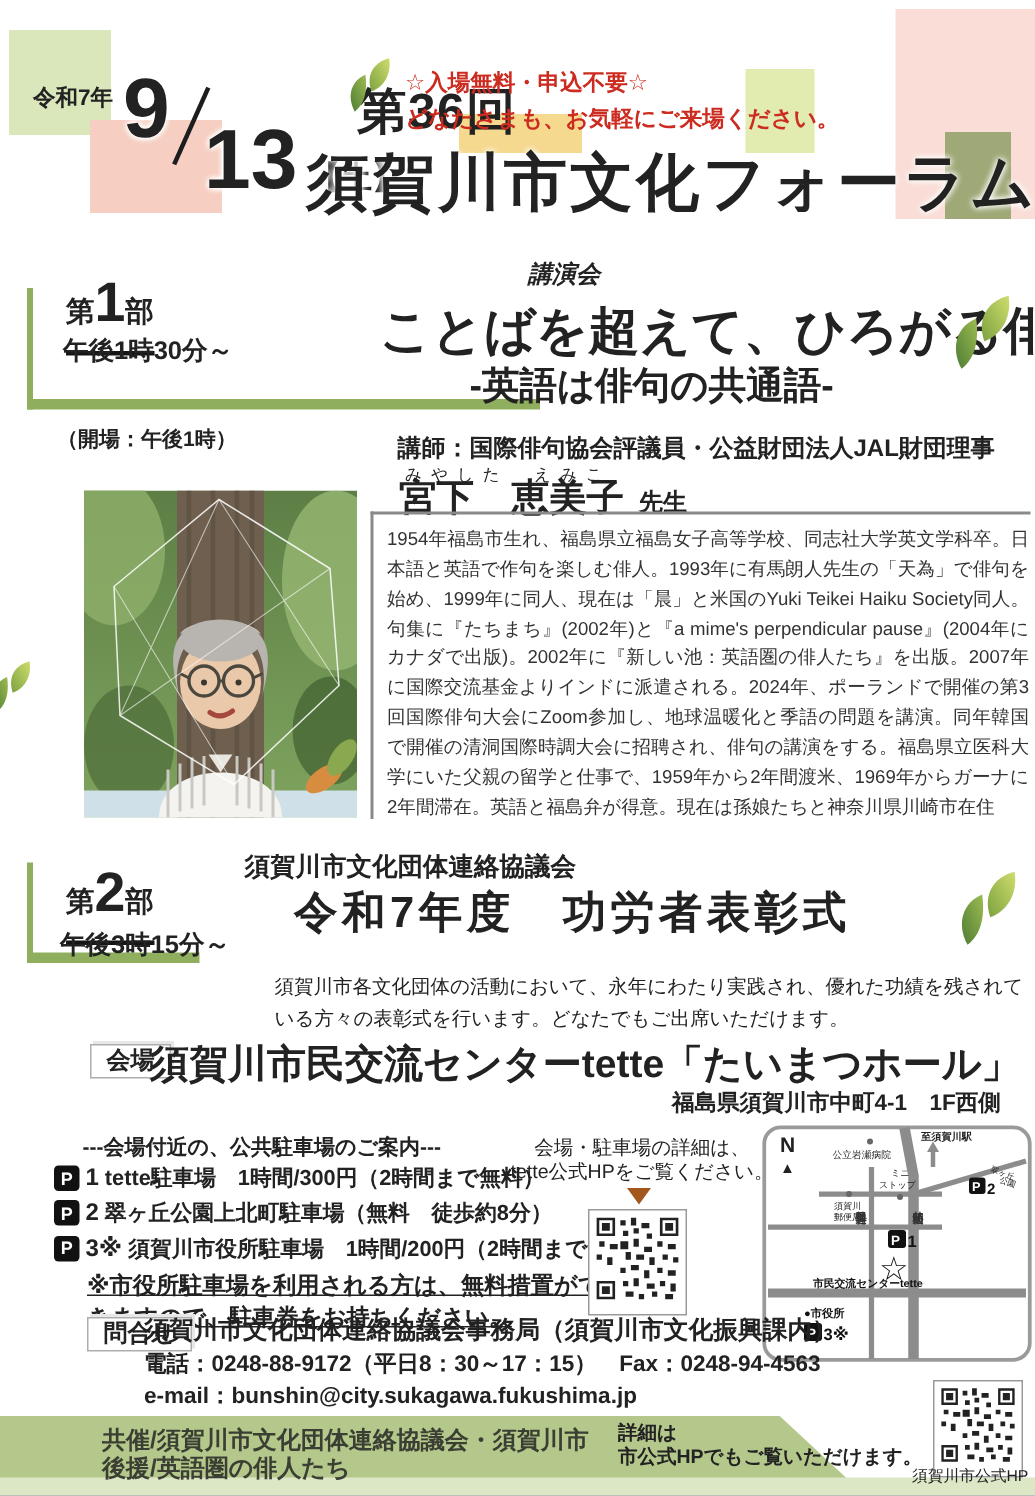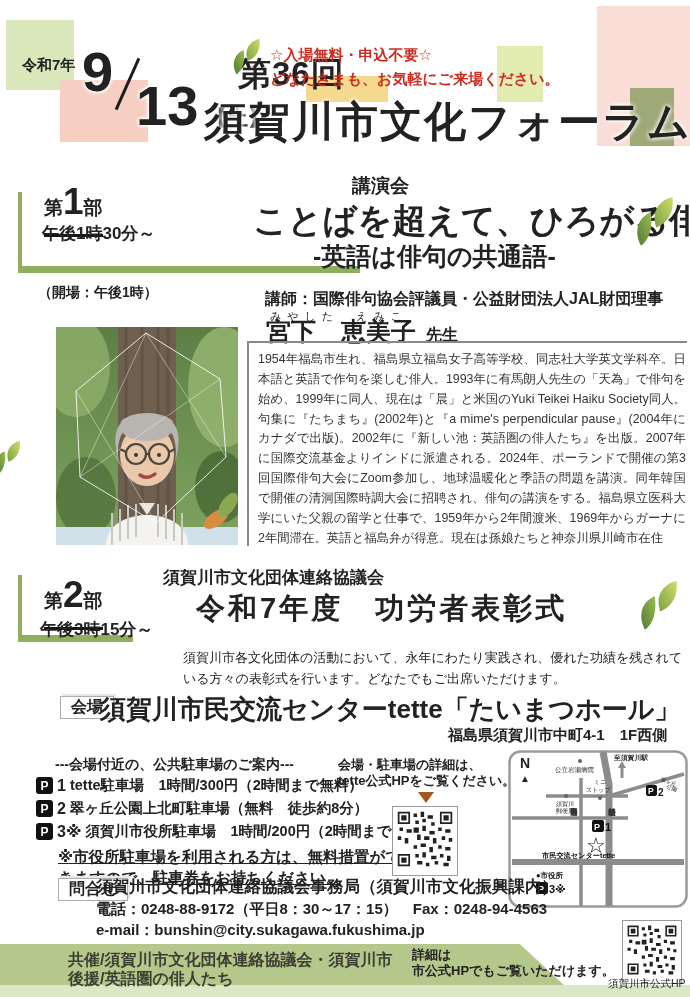--- a/index.html
+++ b/index.html
@@ -27,21 +27,21 @@
                 text-shadow:0 0 5px #fff,0 0 5px #fff; }
   .notice { font-size:15px; font-weight:bold; color:#cc2b1f; }
   
   .vline { width:4px; background:#8faf5f; }
   .hbar  { height:7px; background:#8faf5f; }
   .part-label { font-weight:bold; border-bottom:3px solid #151515; padding-bottom:13px; }
   .part-label .pre, .part-label .post { font-size:19px; }
   .part-label .num { font-size:37px; line-height:1; }
   .ptime { font-size:17px; font-weight:bold; }
   .popen { font-size:14px; font-weight:bold;margin-top:38px; }
-  .category { font-size:19px; font-weight:bold; }
+  .category { font-size:16px; font-weight:bold;font-style:italic; }
   .p1-title { font-size:34px; font-weight:bold; }
   .p1-sub { font-size:25px; font-weight:bold; }
   .lecturer { font-size:16px; font-weight:bold; }
   .furigana { font-size:11px; letter-spacing:6px; }
   .sp-name { font-size:25px; font-weight:bold; }
   .honorific { font-size:16px; font-weight:bold; margin-left:10px; }
   .bio { font-size:12.4px; line-height:1.6; color:#333; white-space:normal;
          text-align:justify; }
   .p2-org { font-size:17px; font-weight:bold; }
   .p2-title { font-size:29px; font-weight:bold; letter-spacing:3px; }
@@ -52,21 +52,21 @@
   .venue-name { font-size:26px; font-weight:bold; }
   .venue-addr { font-size:15px; font-weight:bold; }
   .park-head { font-size:14px; font-weight:bold; }
   .prow { position:absolute; display:flex; align-items:center; gap:4px; }
   .picon { display:inline-flex; width:17px; height:17px; background:#111; color:#fff;
            border-radius:3px; font-size:12px; font-weight:bold; align-items:center;
            justify-content:center; }
   .pnum { font-size:16px; font-weight:bold; }
   .ptext { font-size:14.5px; font-weight:bold; }
   .park-note { font-size:15.5px; font-weight:bold; text-decoration:underline; }
-  .qr-note { font-size:13px; font-weight:bold; width:180px; }
+  .qr-note { font-size:13px; font-weight:normal; text-align:center; width:180px; }
   .tri-down { width:0; height:0; border-left:8px solid transparent;
               border-right:8px solid transparent; border-top:11px solid #a4571d; }
   .qr-frame { border:1px solid #9a9a9a; background:#fff; padding:3px; }
   
   .c-office { font-size:16.5px; font-weight:bold; }
   .c-line { font-size:15px; font-weight:bold; }
   
   .footer-banner { left:0; top:944px; width:565px; height:42px; background:#b5c88c;
                    clip-path:polygon(0 0,92% 0,100% 100%,0 100%); }
   .f-line { font-size:16px; font-weight:bold; color:#3b3f33; }

